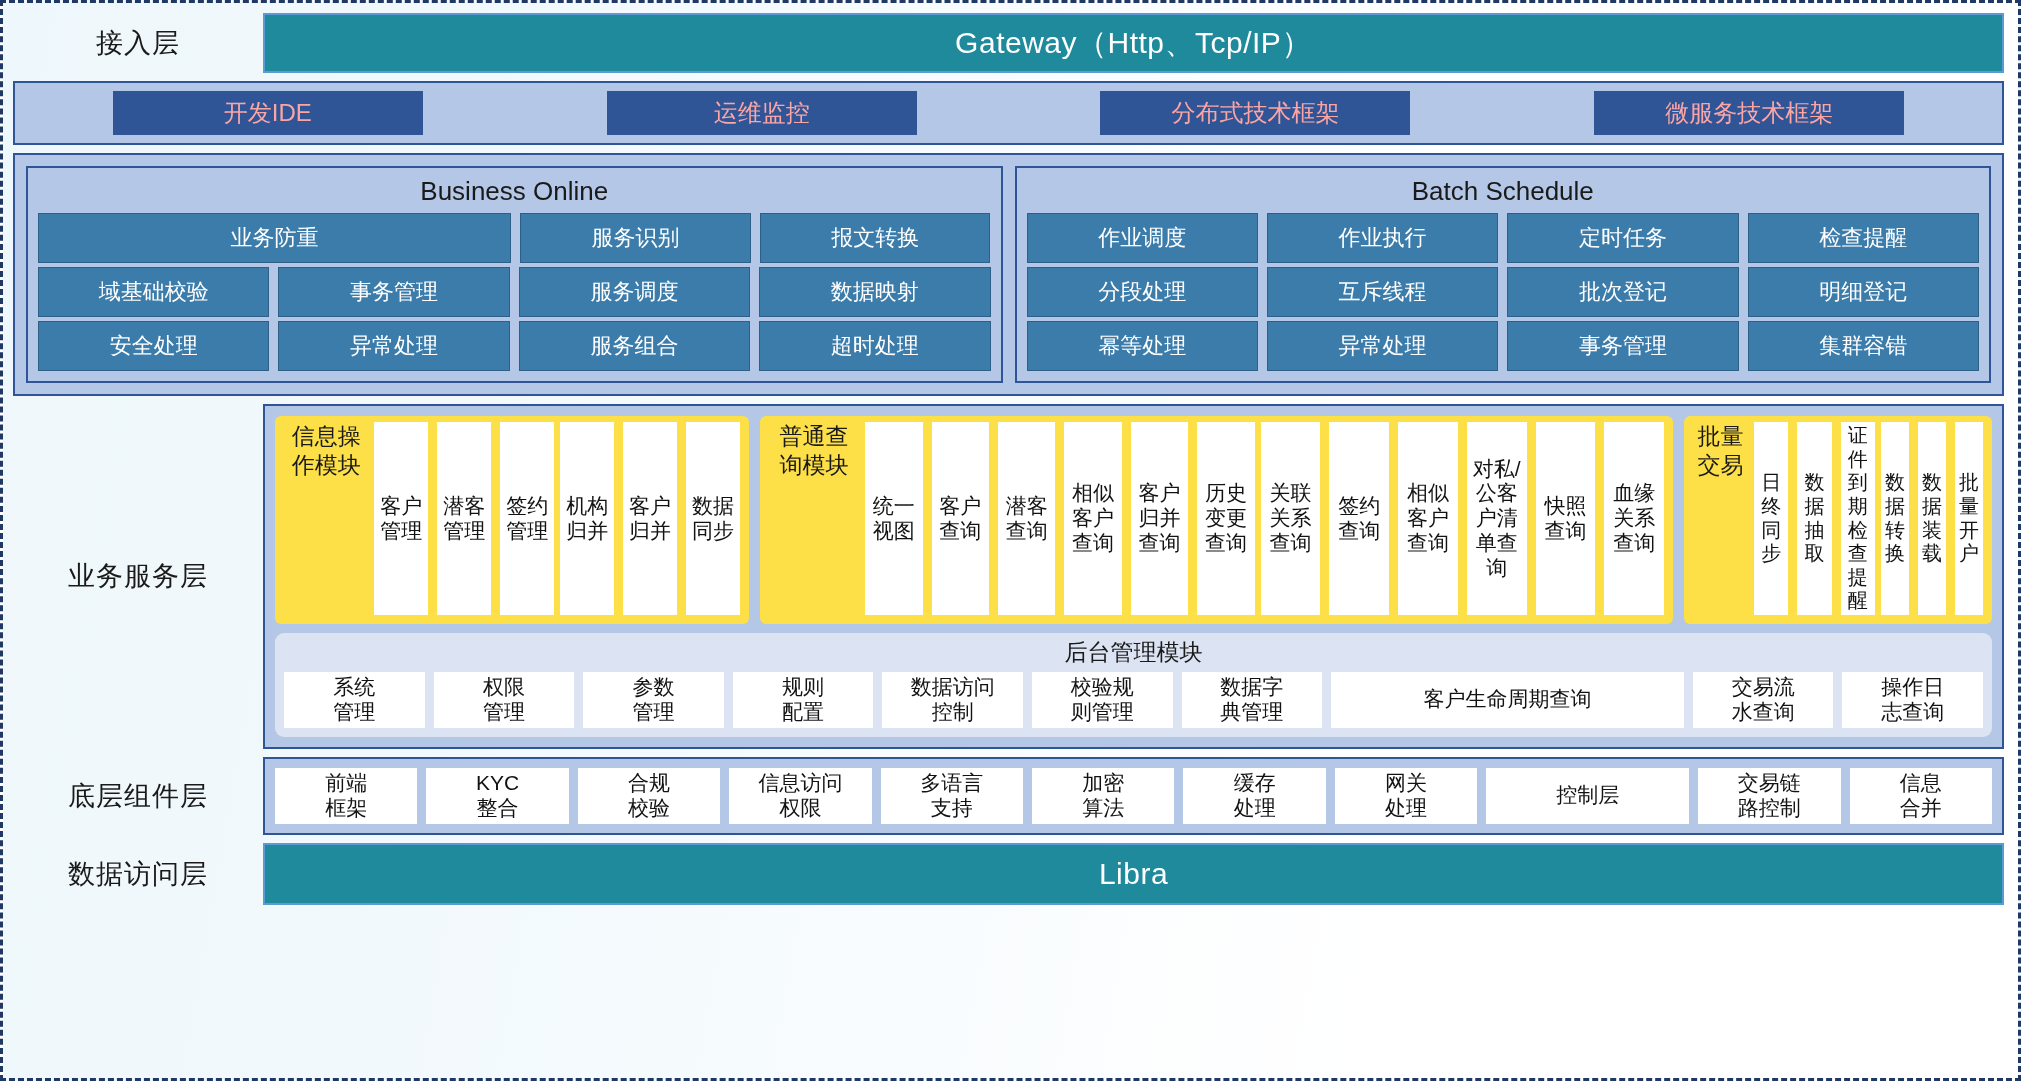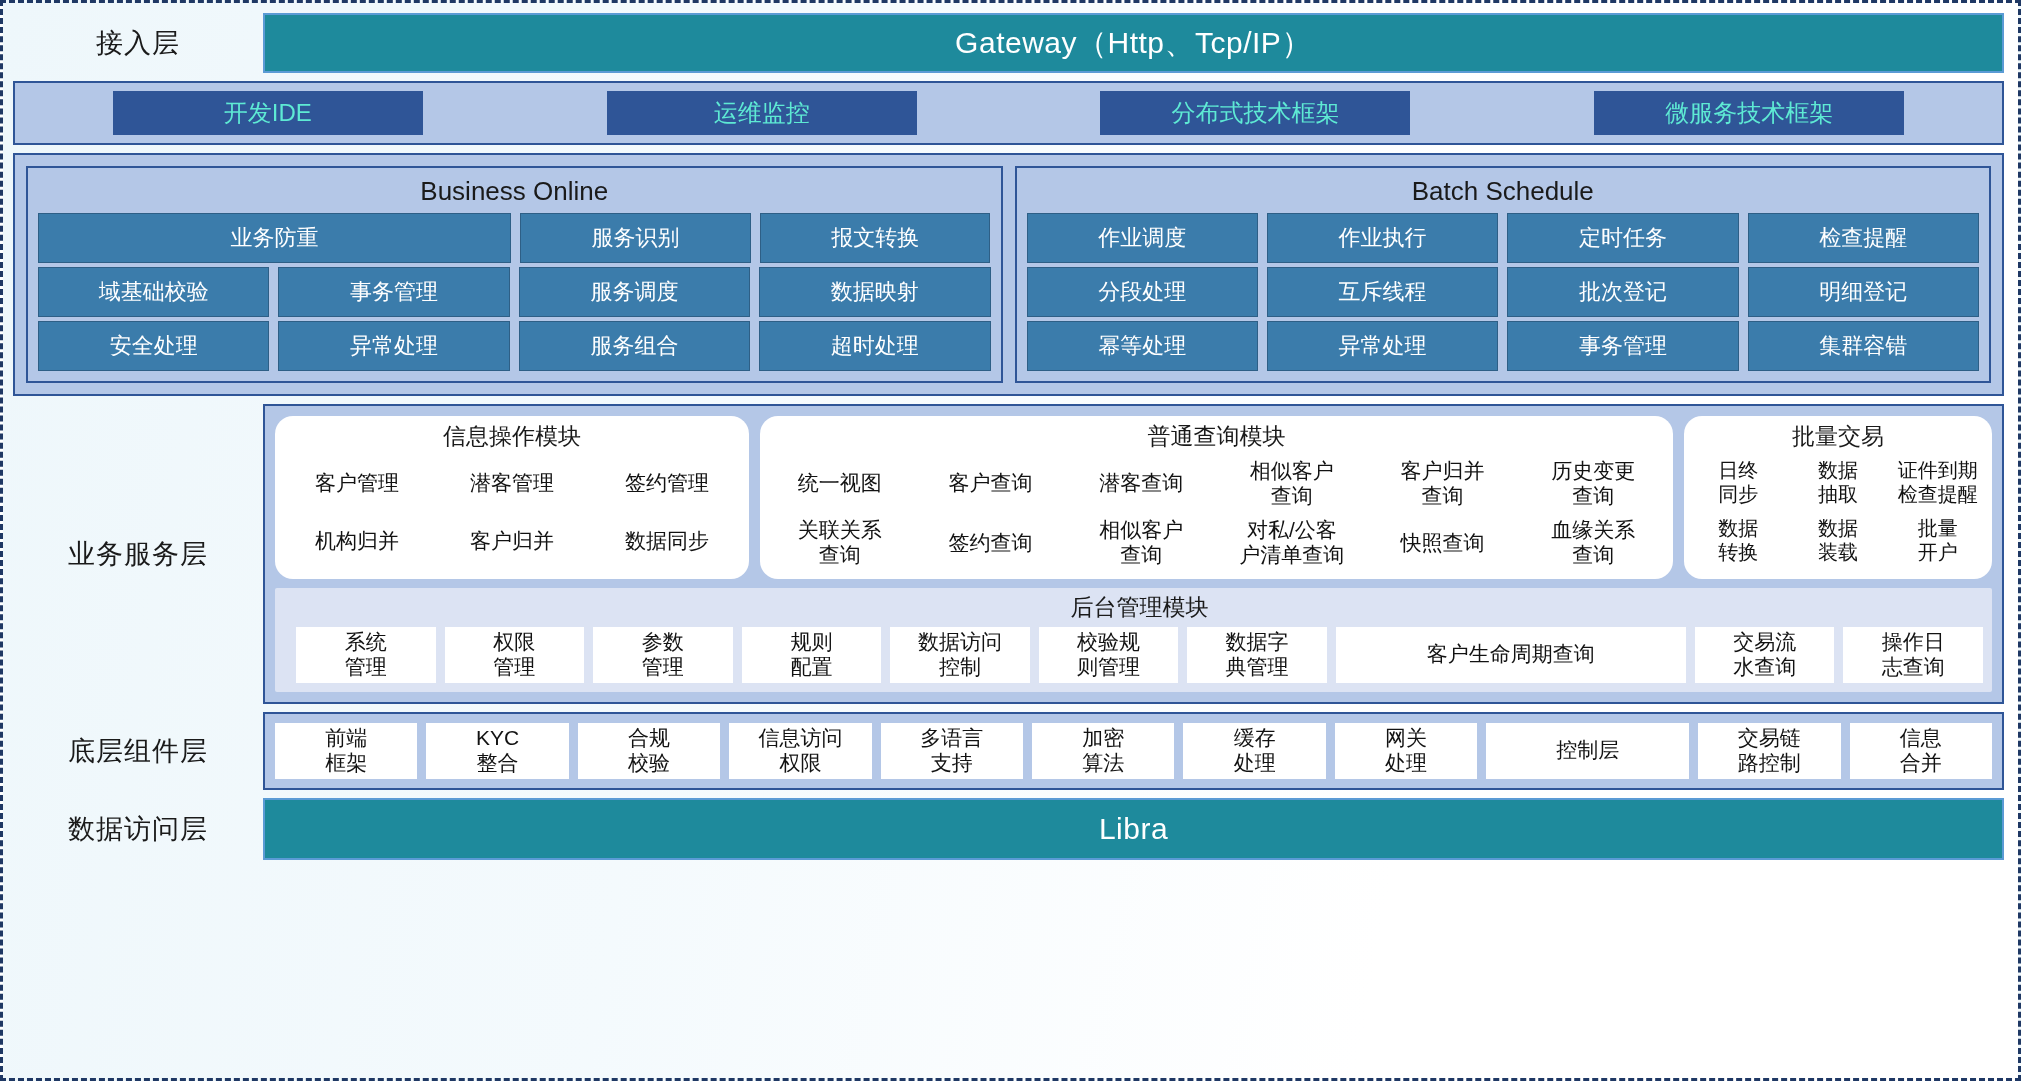--- a/index.html
+++ b/index.html
@@ -56,21 +56,21 @@
     border: 2px solid #2f5597;
     height: 64px;
     display: flex;
     align-items: center;
     justify-content: space-around;
     padding: 0 16px;
     gap: 20px;
   }
   .tech-chip {
     background: #2f5597;
-    color: #5eead4;
+    color: #fca5a5;
     font-size: 24px;
     height: 44px;
     flex: 1 1 0;
     max-width: 310px;
     display: flex; align-items: center; justify-content: center;
     white-space: nowrap;
   }
 
   
   .app-outer {
@@ -113,24 +113,24 @@
   .biz-outer {
     background: #b4c7e7;
     border: 2px solid #2f5597;
     padding: 10px;
     display: flex;
     flex-direction: column;
     gap: 9px;
   }
   .biz-top { display: flex; gap: 11px; }
   .biz-group {
-    background: #ffffff;
-    border-radius: 18px;
+    background: #fde047;
+    border-radius: 6px;
     padding: 6px 9px 9px 9px;
-    display: flex; flex-direction: column; gap: 6px;
+    display: flex; flex-direction: row; gap: 6px;
   }
   .biz-group-title {
     text-align: center;
     font-size: 23px;
     color: #1a1a1a;
     line-height: 1.25;
   }
   .biz-row { display: flex; gap: 9px; }
   .cell {
     background: #ffffff;
@@ -144,22 +144,22 @@
     padding: 2px 4px;
     white-space: pre-line;
   }
   .g-info { flex: 0 0 474px; }
   .g-query { flex: 1 1 auto; }
   .g-batch { flex: 0 0 308px; }
   .g-batch .cell { font-size: 20px; }
 
   .biz-admin {
     background: #dce3f3;
-    border-radius: 2px;
-    padding: 5px 9px 9px 21px;
+    border-radius: 9px;
+    padding: 5px 9px 9px 9px;
     display: flex; flex-direction: column; gap: 5px;
   }
   .admin-row { display: flex; gap: 9px; }
   .admin-row .cell { min-height: 56px; }
   .cell.wide { flex: 2.6 1 0; }
 
   
   .comp-strip {
     background: #b4c7e7;
     border: 2px solid #2f5597;

